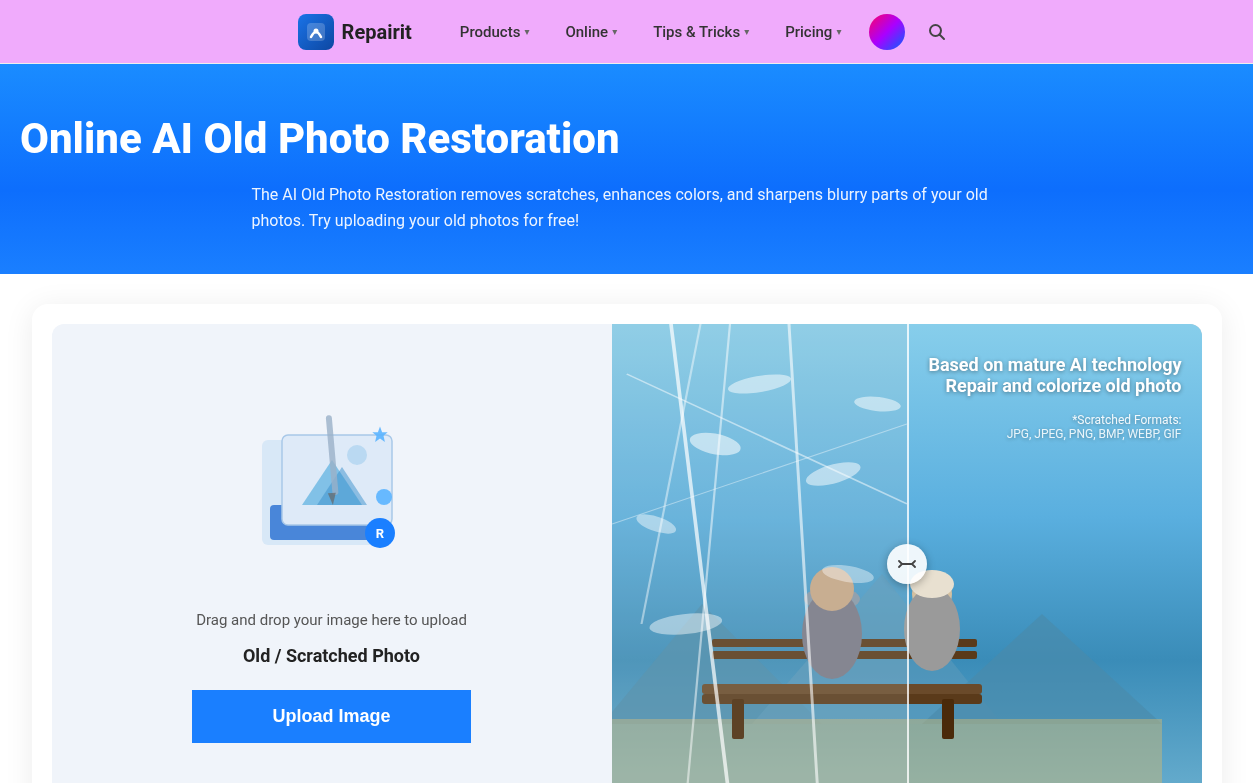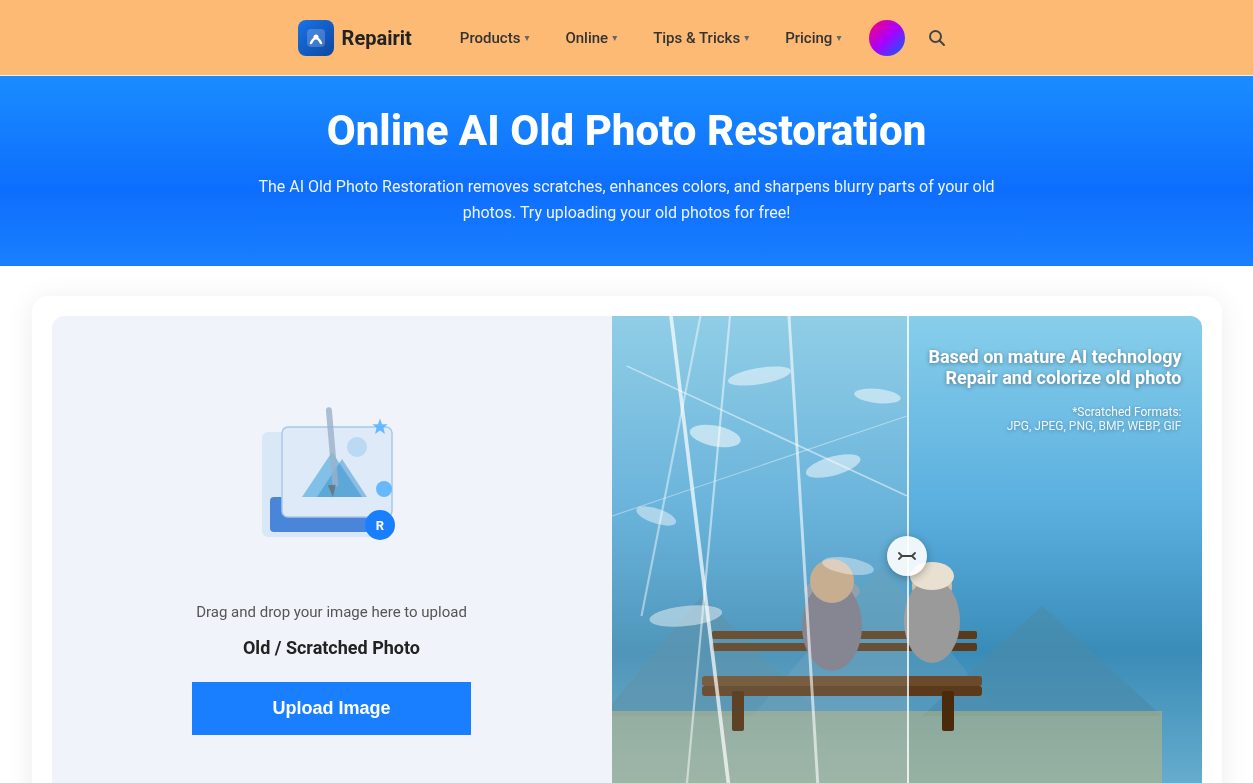--- a/index.html
+++ b/index.html
@@ -3,22 +3,22 @@
   <meta charset="utf-8">
   <style>
     * { margin: 0; padding: 0; box-sizing: border-box; }
     body { font-family: -apple-system, BlinkMacSystemFont, 'Segoe UI', Roboto, sans-serif; width: 1253px; min-height: 783px; overflow-x: hidden; background: #fff; }
 
     
     .navbar {
       display: flex;
       align-items: center;
       justify-content: center;
-      height: 76px;
-      background: #fdba74;
+      height: 64px;
+      background: #f0abfc;
       border-bottom: 1px solid #eee;
       position: relative;
       z-index: 10;
     }
     .navbar-inner {
       display: flex;
       align-items: center;
       gap: 0;
     }
     .logo-area {
@@ -80,22 +80,21 @@
       align-items: center;
       justify-content: center;
       cursor: pointer;
       color: #444;
       font-size: 18px;
     }
 
     
     .hero {
       background: linear-gradient(180deg, #1a8cff 0%, #0d6efd 60%, #1a7fff 100%);
-      padding: 30px 20px 40px;
-      text-align: center;
+      padding: 50px 20px 40px;
       color: #fff;
     }
     .hero-title {
       font-size: 42px;
       font-weight: 800;
       color: #fff;
       margin-bottom: 18px;
       line-height: 1.2;
     }
     .hero-subtitle {

